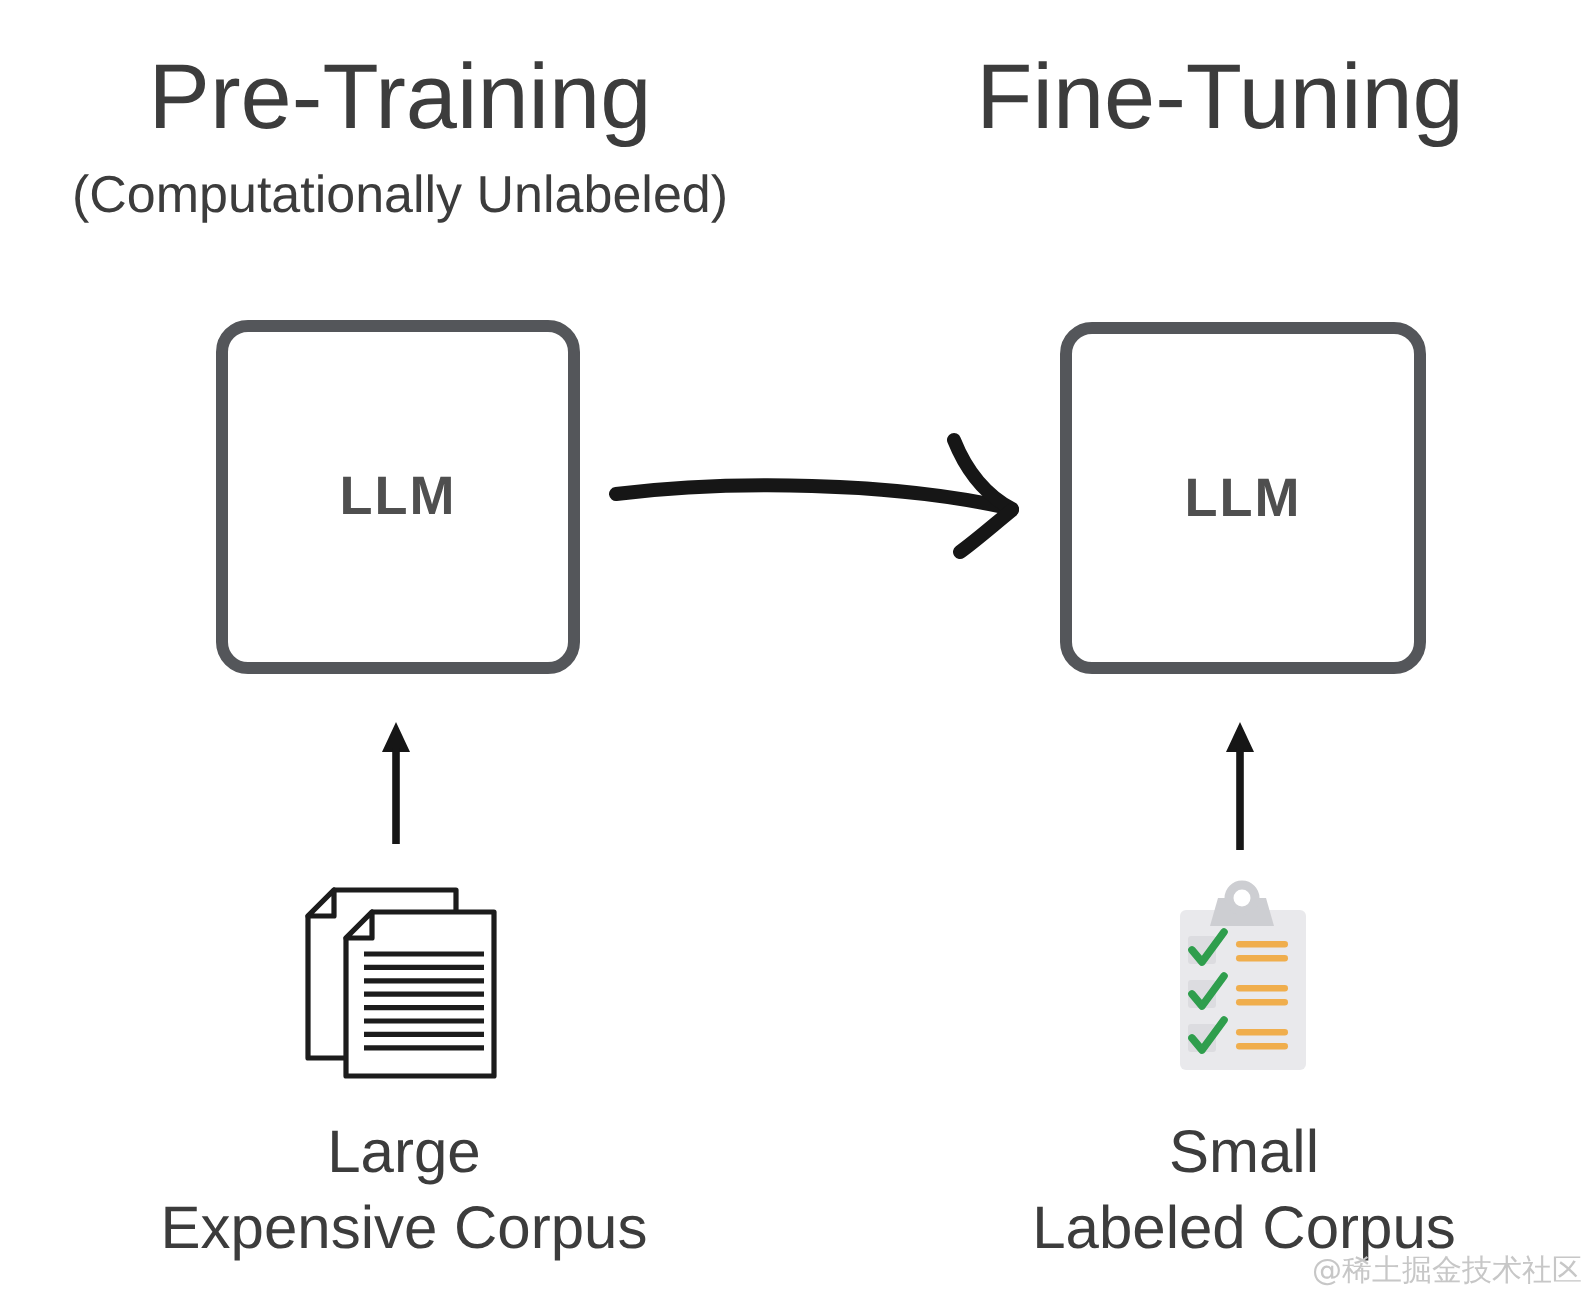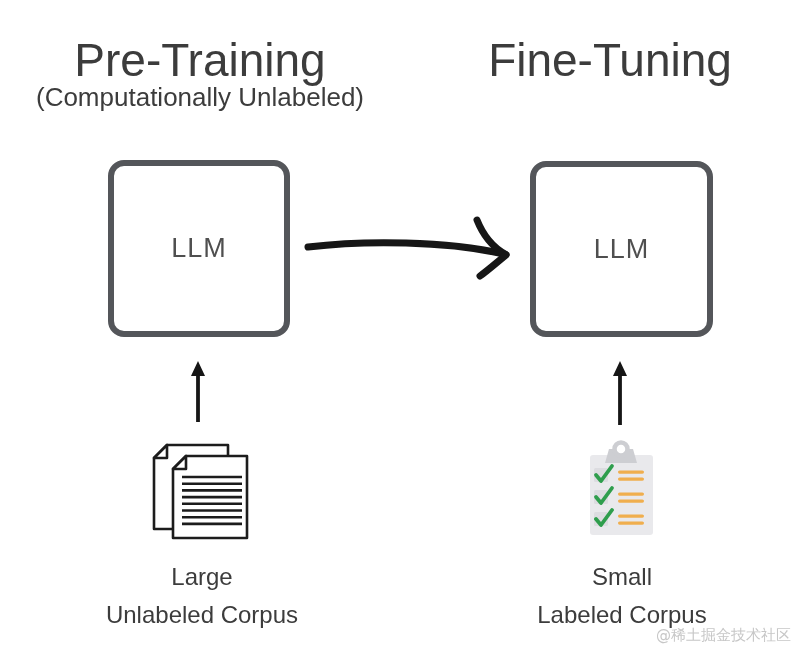--- a/index.html
+++ b/index.html
@@ -3,33 +3,33 @@
 <meta charset="utf-8">
 <style>
   html,body{margin:0;padding:0;background:#fff;}
   #canvas{
     position:relative;width:796px;height:650px;background:#ffffff;overflow:hidden;
     font-family:"Liberation Sans","DejaVu Sans",sans-serif;color:var(--text,#3c3c3c);
   }
   .abs{position:absolute;}
   .col-title{
     width:400px;text-align:center;font-size:46px;font-weight:300;line-height:1;
-    color:var(--text,#3c3c3c);letter-spacing:0px;margin-top:12px;
+    color:var(--text,#3c3c3c);letter-spacing:0px;
   }
   .col-subtitle{
     width:400px;text-align:center;font-size:26px;font-weight:300;line-height:1;
     color:var(--text,#3c3c3c);
   }
   .llm-box{
     box-sizing:border-box;border:6px solid var(--box-border,#54565a);border-radius:16px;
     background:#ffffff;display:flex;align-items:center;justify-content:center;
   }
-  .llm-label{font-size:27px;font-weight:400;color:var(--muted-text,#4f4f4f);letter-spacing:1px;}
+  .llm-label{font-size:27px;font-weight:700;color:var(--muted-text,#4f4f4f);letter-spacing:1px;}
   .corpus-label{
-    width:400px;text-align:center;font-size:24px;font-weight:300;line-height:38px;
+    width:400px;text-align:center;font-size:30px;font-weight:300;line-height:38px;
     color:var(--text,#3c3c3c);
   }
   .watermark{
     font-size:15px;line-height:22px;color:var(--watermark,#c7c7c7);
     font-family:"DejaVu Sans","Liberation Sans",sans-serif;white-space:nowrap;
   }
   
   .stroke-arrow{fill:none;stroke:var(--arrow,#161616);stroke-width:7;stroke-linecap:round;}
   .up-shaft{stroke:var(--arrow,#161616);stroke-width:3.8;}
   .up-head{fill:var(--arrow,#161616);}
@@ -106,21 +106,21 @@
     <path class="check" d="M11 60 L16 66 L27 51"></path>
 
     <rect class="checkbox" x="9" y="75" width="14" height="14" rx="1.5"></rect>
     <rect class="bar" x="33" y="77.5" width="26" height="3.2" rx="1.6"></rect>
     <rect class="bar" x="33" y="84.5" width="26" height="3.2" rx="1.6"></rect>
     <path class="check" d="M11 82 L16 88 L27 73"></path>
   </svg>
 
   <div class="abs corpus-label" style="left:4px;top:558px;width:396px;">
     <div>Large</div>
-    <div>Unlabeled Corpus</div>
+    <div>Expensive Corpus</div>
   </div>
   <div class="abs corpus-label" style="left:424px;top:558px;width:396px;">
     <div>Small</div>
     <div>Labeled Corpus</div>
   </div>
 
   <div class="abs watermark" style="right:5px;top:624px;">@稀土掘金技术社区</div>
 
 </div>
 

